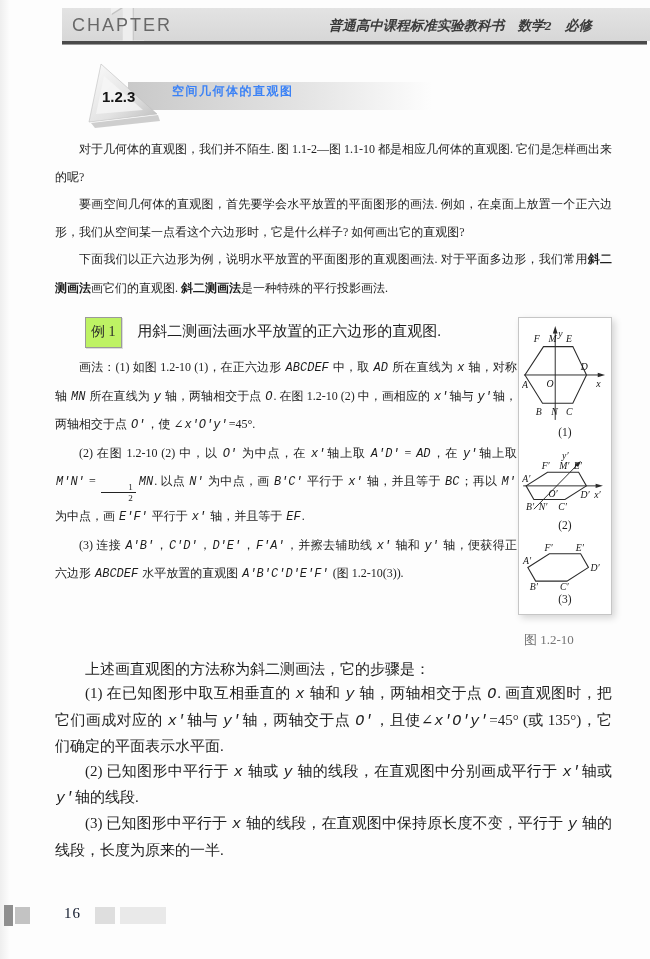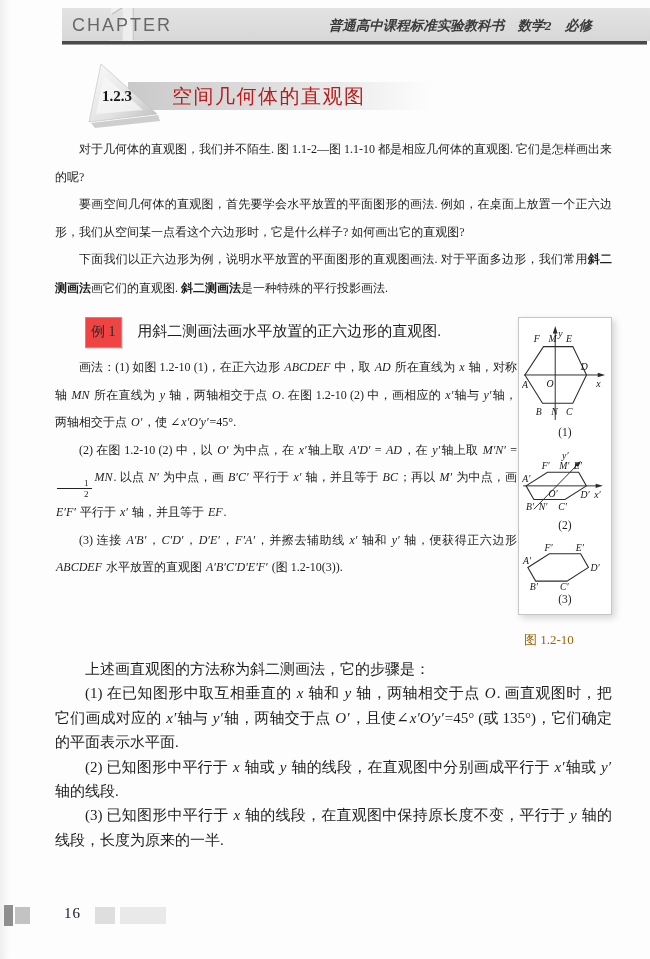--- a/index.html
+++ b/index.html
@@ -39,65 +39,65 @@
   }
   
   .banner{ position:absolute; left:88px; top:62px; width:420px; height:66px; }
   .banner-bar{
     position:absolute; left:40px; top:20px; width:304px; height:28px; z-index:1;
     background:linear-gradient(90deg,#c9c9c9 0%,#e2e2e2 55%,#f4f4f4 85%,rgba(250,250,250,0) 100%);
   }
   .tri-svg{ position:absolute; left:0; top:0; z-index:2; }
   .sec-num{
     position:absolute; left:14px; top:26px; z-index:3;
-    font-family:Liberation Serif, serif;
+    font-family:Liberation Sans, sans-serif;
     font-weight:bold; font-size:15px; color:#151515;
   }
   .sec-title{
     position:absolute; left:84px; top:21px; z-index:3;
-    font-weight:normal; font-size:20px; letter-spacing:1.5px; color:#b91c1c;
+    font-weight:bold; font-size:12px; letter-spacing:1.5px; color:#3b82f6;
   }
   
   .content{ position:absolute; left:55px; top:136px; width:557px; }
   .para{
     margin:0; font-size:12px; line-height:27.5px;
     text-align:justify; text-indent:2em;
   }
   .term{ font-weight:bold;font-family:Liberation Mono, monospace; }
   .mv{
-    font-style:italic; font-family:Liberation Serif, serif;
+    font-style:italic; font-family:Liberation Mono, monospace;
     padding:0 1px;
     margin-top:20px;
   }
   .example-row{ display:flex; margin-top:14px; }
   .example-col{ width:462px; }
   .stmt-row{ font-size:15px; line-height:28px; text-indent:2em; margin-bottom:6px; }
   .badge{
-    display:inline-block; border:1px solid #9a9a9a; background:#ef4444;
+    display:inline-block; border:1px solid #9a9a9a; background:#bef264;
     box-shadow:1px 1px 0 #dcdcdc; padding:0 5px 1px; margin-right:12px;
     font-size:14px; color:#2a2a2a; text-indent:0;
   }
   .sol{ line-height:27.5px; }
   .frac{
     display:inline-flex; flex-direction:column; text-align:center;
     vertical-align:-0.55em; font-size:0.76em; line-height:1.1;
     font-family:"Liberation Serif","DejaVu Serif",serif; margin:0 2px;
   }
   .fnum{ border-bottom:1px solid #222; padding:0 3px; }
   .fden{ padding:0 3px; }
   
   .figure-col{ margin-left:auto; width:94px; }
   .figure-box{
     width:92px; border:1px solid #c6c6c6; background:#ffffff;
     box-shadow:3px 3px 7px rgba(0,0,0,.16);
     padding:6px 0 2px; text-align:center;
   }
   .figure-box svg{ display:block; margin:0 auto; }
   .subcap{ font-size:11.5px; color:#1f1f1f; margin:2px 0 7px; }
-  .fig-caption{ font-size:13px; color:#a16207; margin-top:16px; padding-left:6px; text-align:left; }
+  .fig-caption{ font-size:13px; color:#737373; margin-top:16px; padding-left:6px; text-align:left; }
   .fig-svg text{ font-family:"Liberation Serif","DejaVu Serif",serif; font-style:italic; font-size:10px; fill:#151515; }
   .fig-svg line{ stroke:#2b2b2b; stroke-width:1; }
   .fig-svg .hex{ fill:none; stroke:#2b2b2b; stroke-width:1.1; }
   .fig-svg .ah{ fill:#2b2b2b; stroke:none; }
   
   .steps{ margin-top:8px; }
   .step{
     margin:0; font-size:15px; line-height:24.4px;
     text-align:justify; text-indent:2em;
   }

